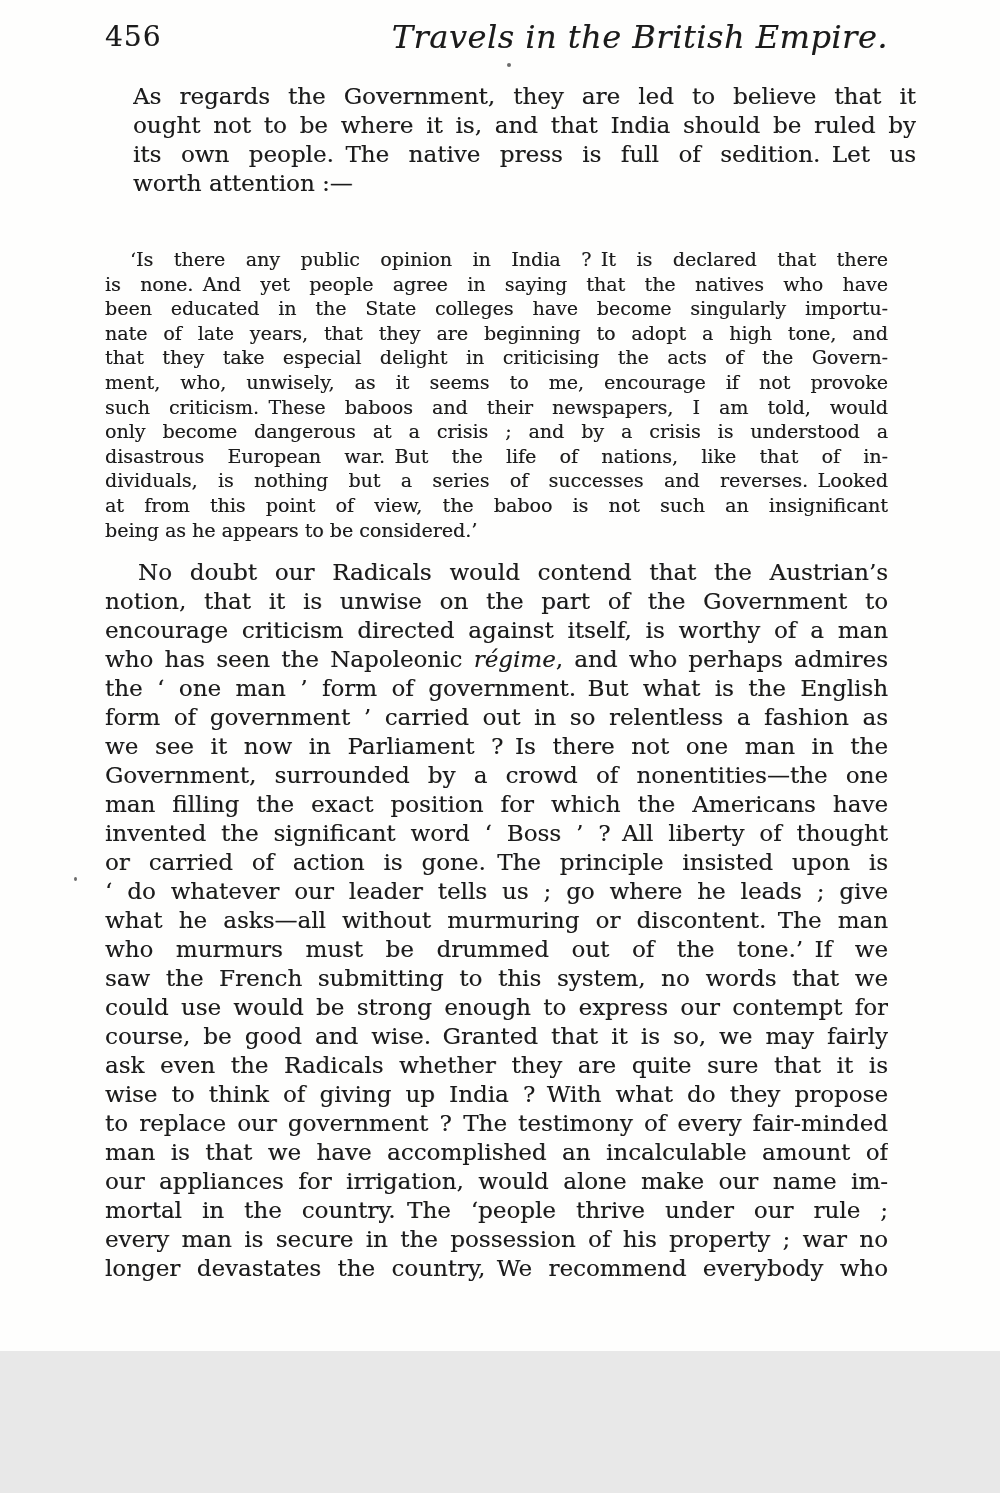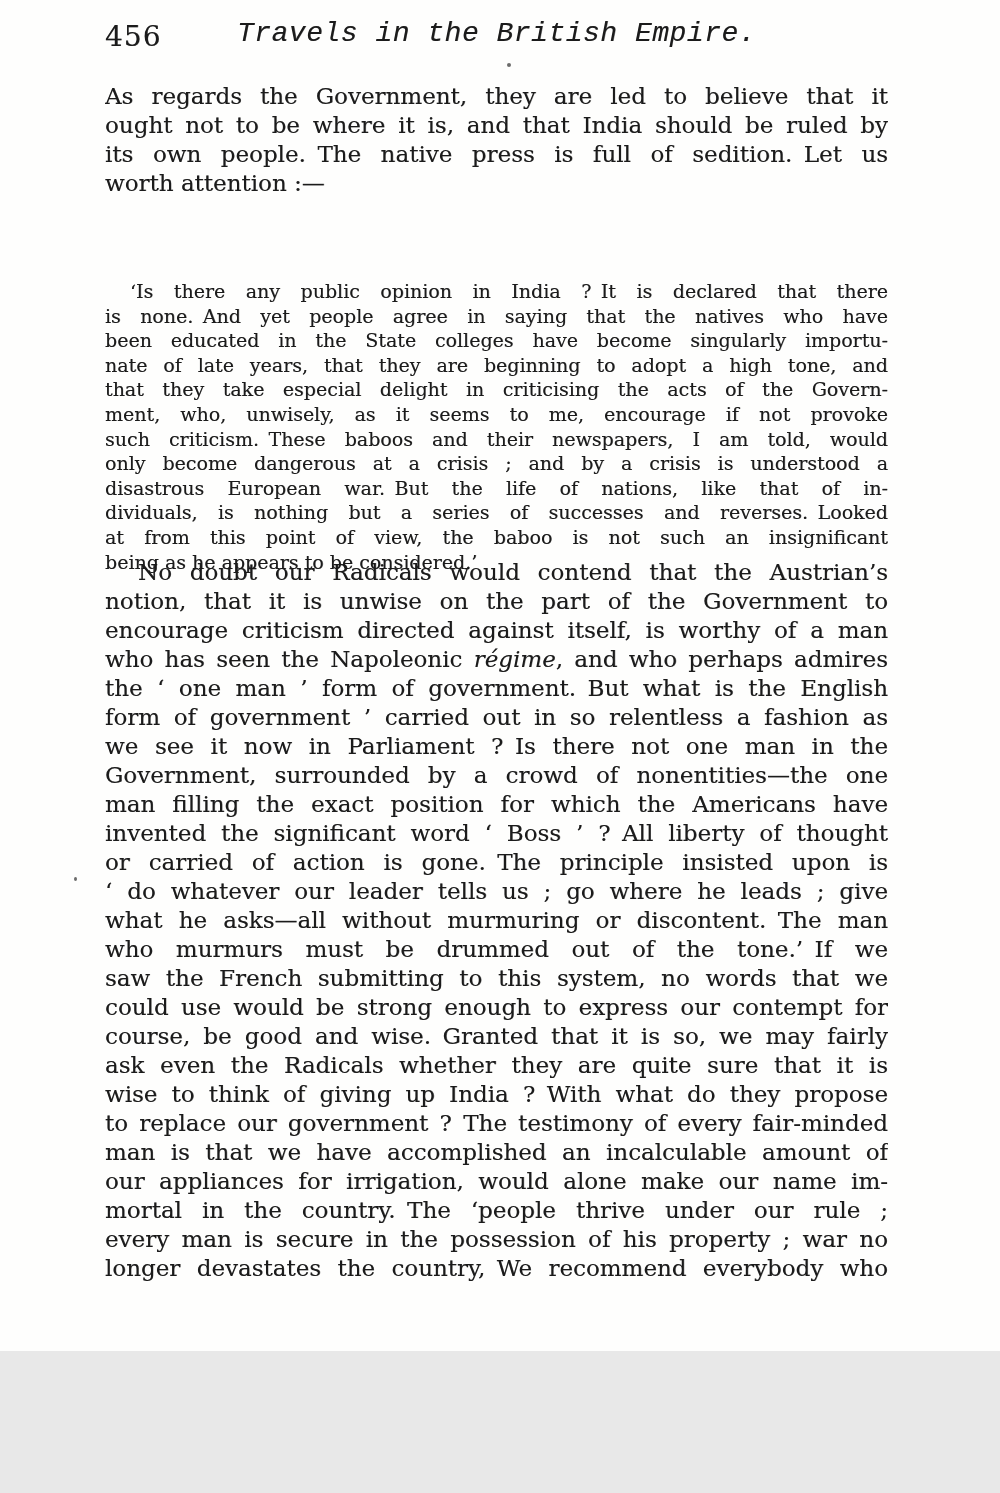--- a/index.html
+++ b/index.html
@@ -32,43 +32,42 @@
     position: absolute;
     left: 0;
     top: 2px;
     font-size: 28px;
     letter-spacing: 1px;
   }
   .runtitle {
     position: absolute;
     left: 0;
     width: 100%;
-    text-align: center;
+    text-align: right;
     font-style: italic;
-    font-size: 28px;
+    font-size: 32px;
     letter-spacing: 0.5px;
-    font-family: Liberation Mono, monospace;
   }
   
   .para, .quote { position: absolute; left: 0; width: 783px; }
-  .p1 { top: 82px; }
+  .p1 { top: 82px; margin-left: 28px; }
   .quoteblock { top: 247px; font-size: 19px; }
   .p2 { top: 558px; }
   .tline {
     text-align: justify;
     text-align-last: justify;
     -moz-text-align-last: justify;
     white-space: normal;
     overflow: hidden;
   }
   .p1 .tline, .p2 .tline { font-size: 23px; line-height: 29px; height: 29px; }
   .quoteblock .tline { font-size: 19px; line-height: 24.6px; height: 24.6px; }
   .tline.short { text-align-last: left; -moz-text-align-last: left; }
   
-  .quoteblock .lines .tline:first-child { padding-left: 25px; margin-top: 32px; }
+  .quoteblock .lines .tline:first-child { padding-left: 25px; }
   .p2 .lines-a .tline:first-child { padding-left: 33px; }
   .it { font-style: italic; }
   
   .artifact {
     position: absolute;
     background: #3a3a3a;
     border-radius: 50%;
     opacity: 0.75;
   }
   .dot-under-title { left: 507px; top: 63px; width: 4px; height: 4px; }

